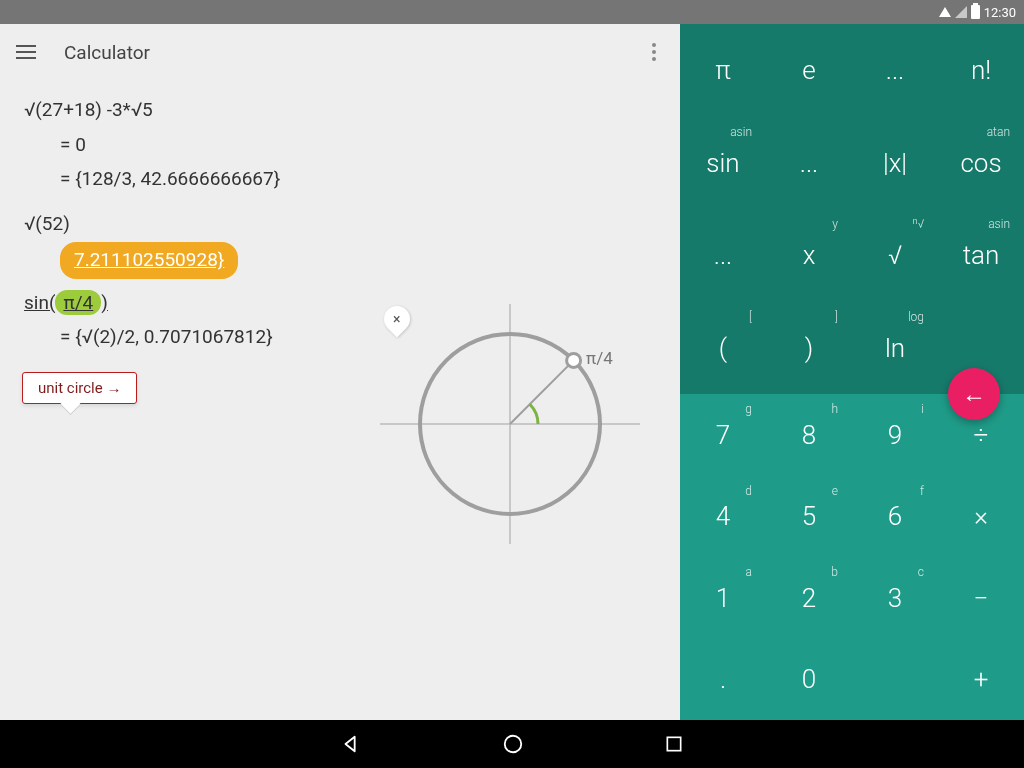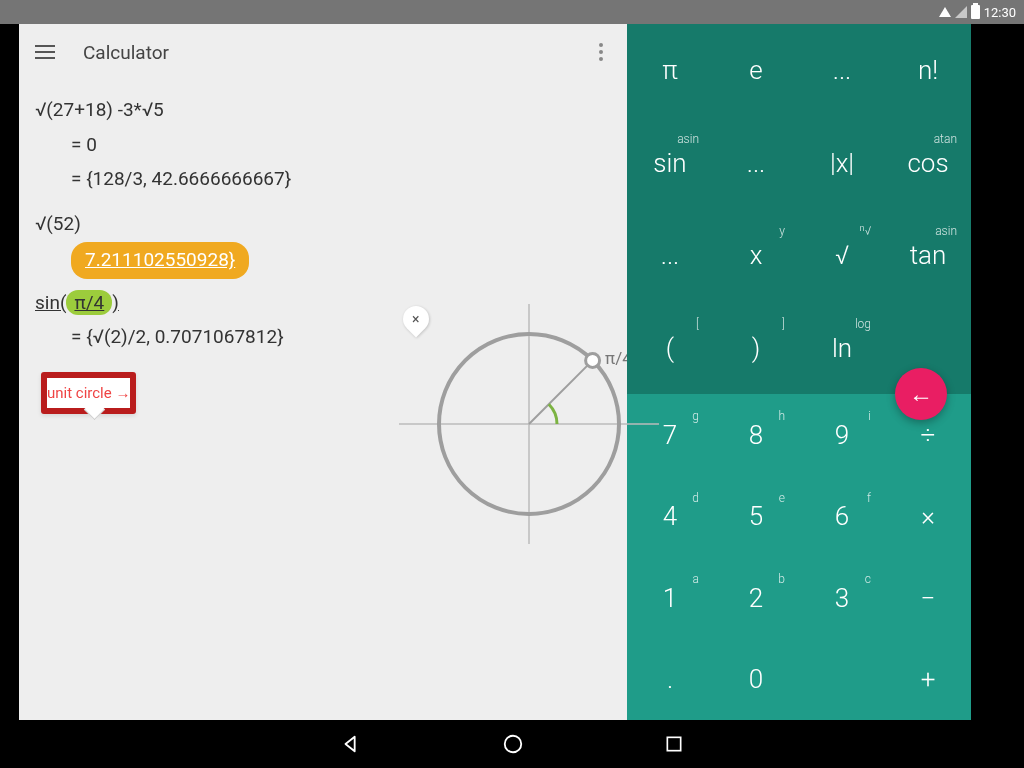--- a/index.html
+++ b/index.html
@@ -3,42 +3,42 @@
 <meta charset="utf-8">
 <style>
 * { margin: 0; padding: 0; box-sizing: border-box; font-family: Roboto, Arial, sans-serif; }
 html, body { width: 1024px; height: 768px; overflow: hidden; background: #000; }
 .status-bar { height: 24px; background: #757575; display: flex; justify-content: flex-end; align-items: center; padding: 0 8px; color: #fff; font-size: 13px; gap: 4px; }
 .status-bar .tri { width: 0; height: 0; border-left: 6px solid transparent; border-right: 6px solid transparent; border-bottom: 10px solid #fff; }
 .status-bar .sig { width: 0; height: 0; border-left: 12px solid transparent; border-bottom: 12px solid rgba(255,255,255,0.6); }
 .status-bar .bat { width: 9px; height: 14px; background: #fff; border-radius: 1px; position: relative; }
 .status-bar .bat::before { content: ''; position: absolute; top: -2px; left: 2px; width: 5px; height: 2px; background: #fff; }
 .app { display: flex; height: 696px; }
-.left { width: 608px; background: #eeeeee; position: relative; margin-left: 19px; }
+.left { width: 680px; background: #eeeeee; position: relative; }
 .toolbar { height: 56px; display: flex; align-items: center; padding: 0 16px; color: #555; }
 .hamburger { width: 20px; height: 14px; display: flex; flex-direction: column; justify-content: space-between; margin-right: 28px; cursor: pointer; }
 .hamburger span { height: 2px; background: #555; width: 100%; }
 .title { font-size: 19px; color: #444; }
 .more { margin-left: auto; display: flex; flex-direction: column; gap: 3px; cursor: pointer; padding: 8px; }
 .more span { width: 4px; height: 4px; border-radius: 50%; background: #888; }
-.history { padding: 0 16px; font-size: 19px; color: #333; line-height: 1.5; }
+.history { padding: 0 24px; font-size: 19px; color: #333; line-height: 1.5; }
 .expr { margin-top: 16px; }
 .result { margin-left: 36px; margin-top: 6px; }
 .highlight { background: #f0a920; color: #fff; border-radius: 16px; padding: 4px 14px; display: inline-block; text-decoration: underline; }
 .chip { background: #9ccc3c; border-radius: 12px; padding: 1px 8px; }
-.tooltip { position: absolute; background: #fff; border: 6px solid #b91c1c; border-radius: 3px; padding: 6px 0; font-size: 15px; color: #ef4444; box-shadow: 0 2px 4px rgba(0,0,0,0.1); }
+.tooltip { position: absolute; background: #fff; border: 1px solid #b91c1c; border-radius: 3px; padding: 6px 15px; font-size: 15px; color: #7f1d1d; box-shadow: 0 2px 4px rgba(0,0,0,0.1); }
 .tooltip::after { content: ''; position: absolute; bottom: -9px; left: 40px; width: 14px; height: 14px; background: #fff; border-right: 1px solid #ccc; border-bottom: 1px solid #ccc; transform: rotate(45deg); }
 .close-bubble { position: absolute; width: 26px; height: 26px; background: #fff; border-radius: 50% 50% 50% 0; display: flex; align-items: center; justify-content: center; font-size: 14px; color: #555; box-shadow: 0 1px 3px rgba(0,0,0,0.2); cursor: pointer; transform: rotate(-45deg); }
 .close-bubble span { transform: rotate(45deg); }
 .circle-wrap { position: absolute; left: 380px; top: 280px; }
 .right { width: 344px; display: flex; flex-direction: column; }
 .funcs { background: #167a6a; flex: 0 0 370px; display: grid; grid-template-columns: repeat(4, 1fr); grid-template-rows: repeat(4, 1fr); color: #fff; position: relative; }
 .nums { background: #1f9c89; flex: 1; display: grid; grid-template-columns: repeat(4, 1fr); grid-template-rows: repeat(4, 1fr); color: #fff; }
 .key { display: flex; align-items: center; justify-content: center; font-size: 26px; font-weight: 300; cursor: pointer; position: relative; }
-.key .sup { position: absolute; top: 15px; right: 14px; font-size: 12px; opacity: 0.8; text-align: center; }
+.key .sup { position: absolute; top: 8px; right: 14px; font-size: 12px; opacity: 0.8; text-align: center; }
 .key.thin { font-weight: 300; }
 .fab { position: absolute; width: 52px; height: 52px; border-radius: 50%; background: #e91e63; display: flex; align-items: center; justify-content: center; color: #fff; font-size: 24px; box-shadow: 0 3px 8px rgba(0,0,0,0.3); cursor: pointer; right: 24px; bottom: -26px; z-index: 5; }
 .navbar { height: 48px; background: #000; display: flex; align-items: center; justify-content: center; gap: 140px; }
 .nav-btn { cursor: pointer; }
 </style>
 </head>
 <body>
 
 <div class="status-bar">
   <div class="tri"></div>

